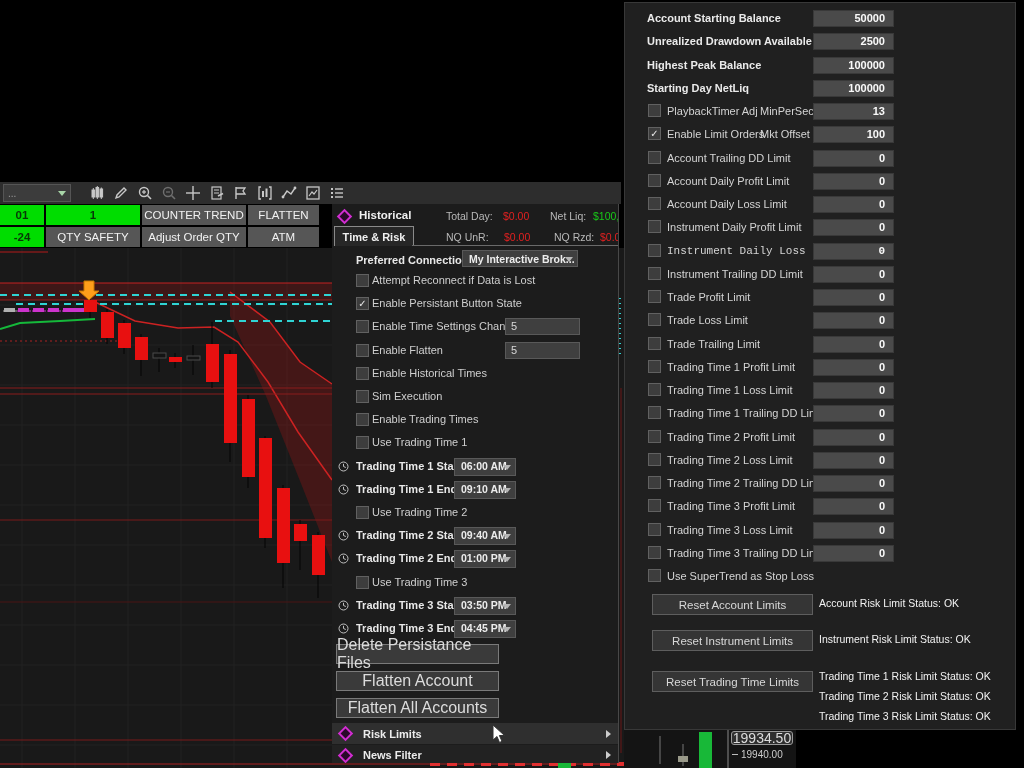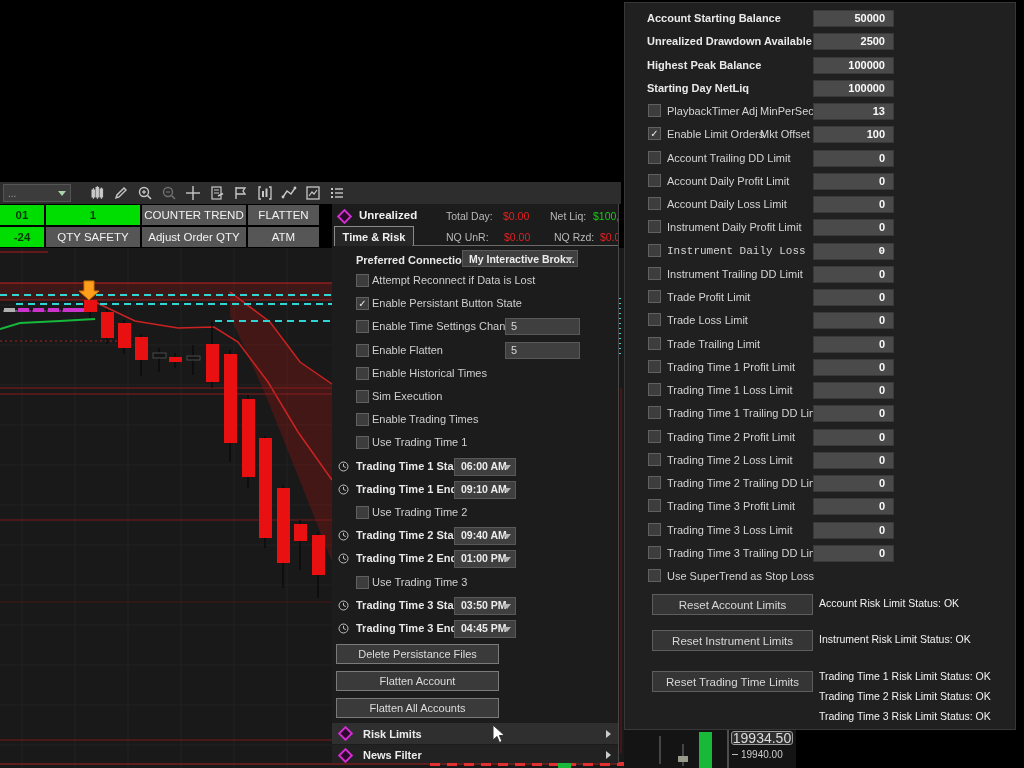--- a/index.html
+++ b/index.html
@@ -40,21 +40,21 @@
       font-size:10px;line-height:11px;color:#e8e8e8;text-align:center;}
   .m-label{position:absolute;left:40px;top:4px;color:#cfcfcf;}
   .m-label.bold{font-weight:bold;color:#e8e8e8;}
   .mi-input{position:absolute;left:173px;top:2px;width:68px;height:14px;background:#3f3f3f;border:1px solid #595959;
             color:#d8d8d8;font-size:11px;padding:1px 0 0 5px;}
   .time-dd{position:absolute;left:122px;top:2px;width:54px;height:15px;background:#3f3f3f;border:1px solid #595959;
            color:#ececec;font-weight:bold;font-size:10.5px;padding:1px 0 0 6px;}
   .chev{position:absolute;right:4px;top:50%;margin-top:-2px;width:0;height:0;
         border-left:4px solid transparent;border-right:4px solid transparent;border-top:5px solid #b5b5b5;}
   .panel-btn{position:absolute;left:4px;width:161px;height:18px;background:#3a3a3a;border:1px solid #7a7a7a;
-             color:#dcdcdc;font-size:11px;display:flex;align-items:center;justify-content:center;}
+             color:#dcdcdc;font-size:16px;display:flex;align-items:center;justify-content:center;}
   .menu-row{position:absolute;left:0;width:286px;height:20px;display:flex;align-items:center;}
   .menu-row .lbl{font-weight:bold;color:#ececec;font-size:11px;margin-left:12px;}
   .marrow{position:absolute;right:7px;width:0;height:0;border-top:4px solid transparent;
           border-bottom:4px solid transparent;border-left:5px solid #cccccc;}
 
   
   .rpanel{left:624px;top:2px;width:392px;height:728px;background:#202020;border:1px solid #383838;box-sizing:border-box;}
   .rp-row{position:absolute;left:0;width:390px;height:23px;}
   .rp-label{position:absolute;top:5px;color:#d4d4d4;font-size:11px;}
   .rp-label.bold{font-weight:bold;color:#eaeaea;}
@@ -250,21 +250,21 @@
   <div class="cell gray" style="left:248px;top:205px;width:71px;">FLATTEN</div>
   <div class="cell green" style="left:0;top:227px;width:44px;">-24</div>
   <div class="cell gray" style="left:46px;top:227px;width:94px;">QTY SAFETY</div>
   <div class="cell gray" style="left:142px;top:227px;width:104px;">Adjust Order QTY</div>
   <div class="cell gray" style="left:248px;top:227px;width:71px;">ATM</div>
 
   <div class="abs mpanel">
     <div class="abs" style="left:7px;top:7px;">
         <div class="diamond"></div>
       </div>
-    <span class="abs mp-title" style="left:27px;top:5px;">Unrealized</span>
+    <span class="abs mp-title" style="left:27px;top:5px;">Historical</span>
     <span class="abs mp-hdr-label" style="left:114px;top:6px;">Total Day:</span>
     <span class="abs mp-red" style="left:171px;top:6px;">$0.00</span>
     <span class="abs mp-hdr-label" style="left:218px;top:6px;">Net Liq:</span>
     <span class="abs mp-green" style="left:261px;top:6px;">$100,00</span>
 
     <div class="abs tab">
         <span>Time &amp; Risk</span>
       </div>
     <div class="abs tab-underline"></div>
     <span class="abs mp-hdr-label" style="left:114px;top:27px;">NQ UnR:</span>

